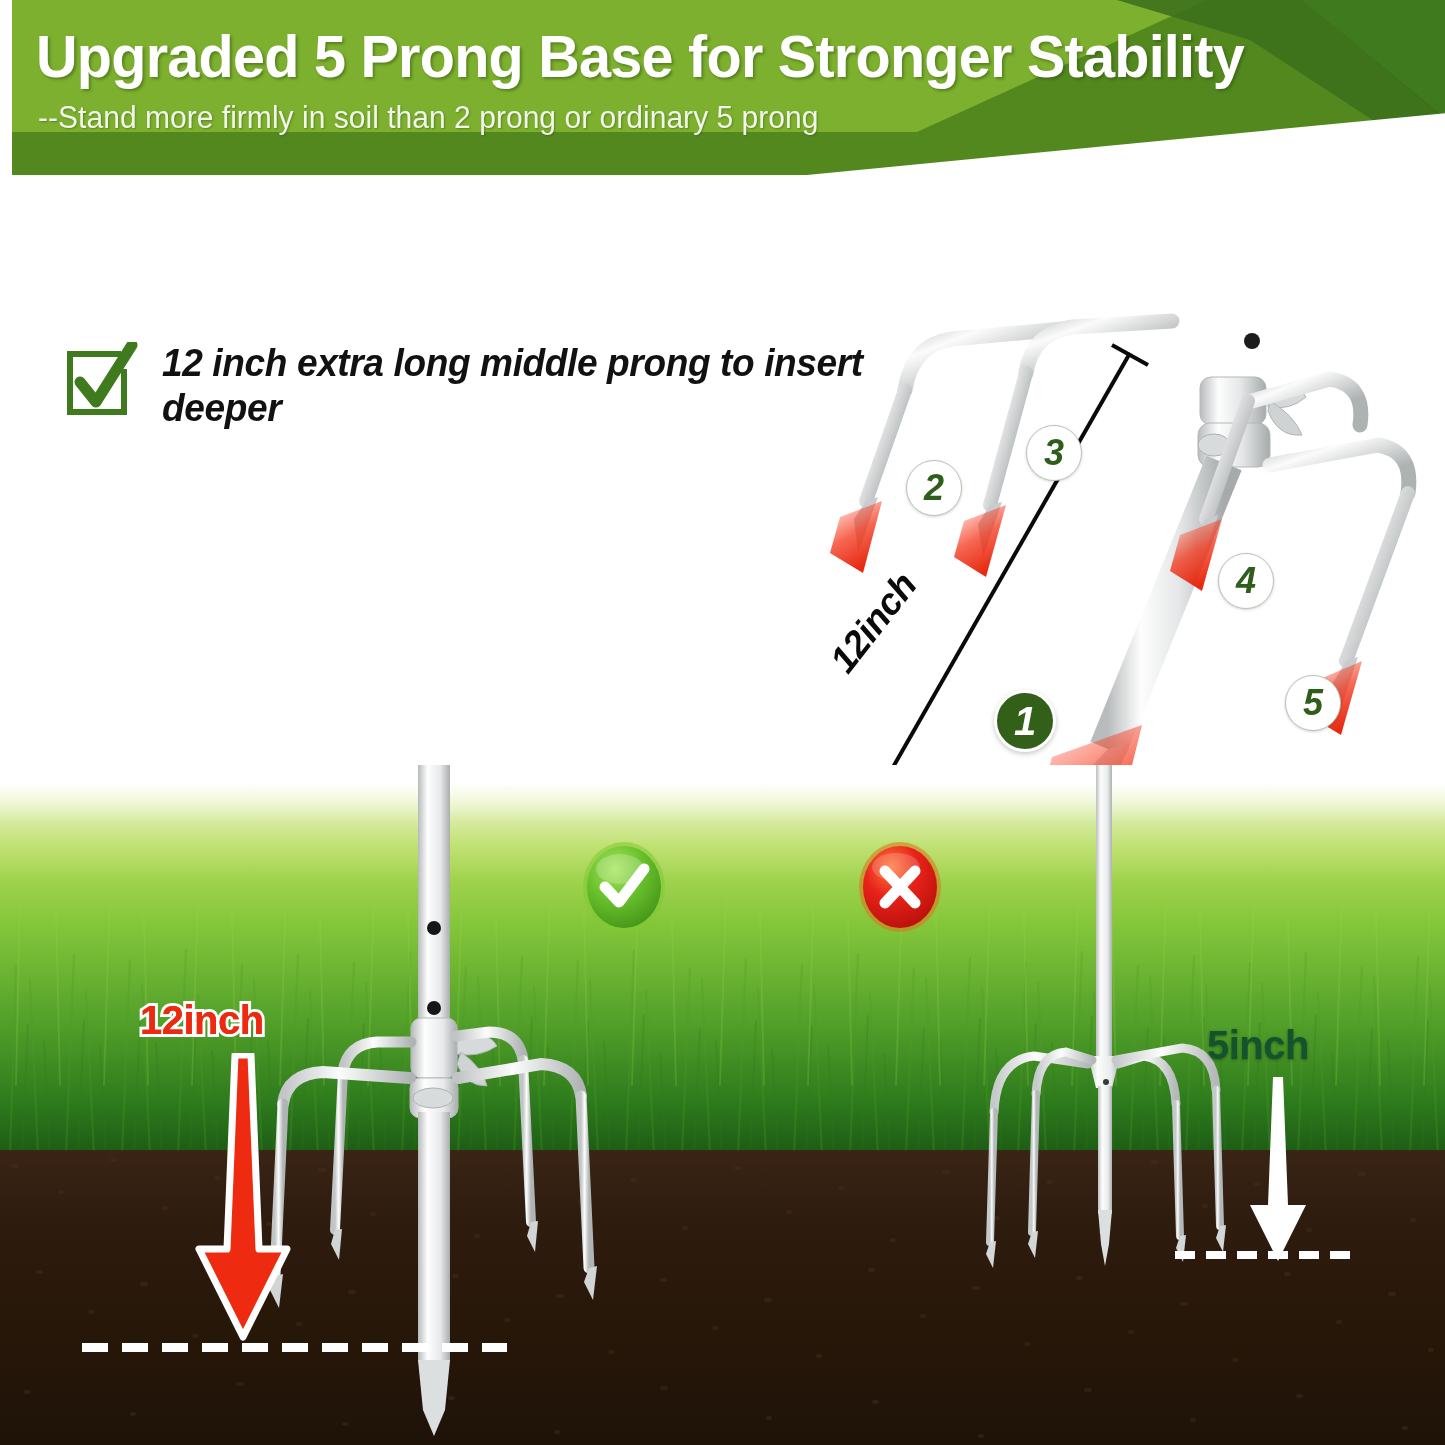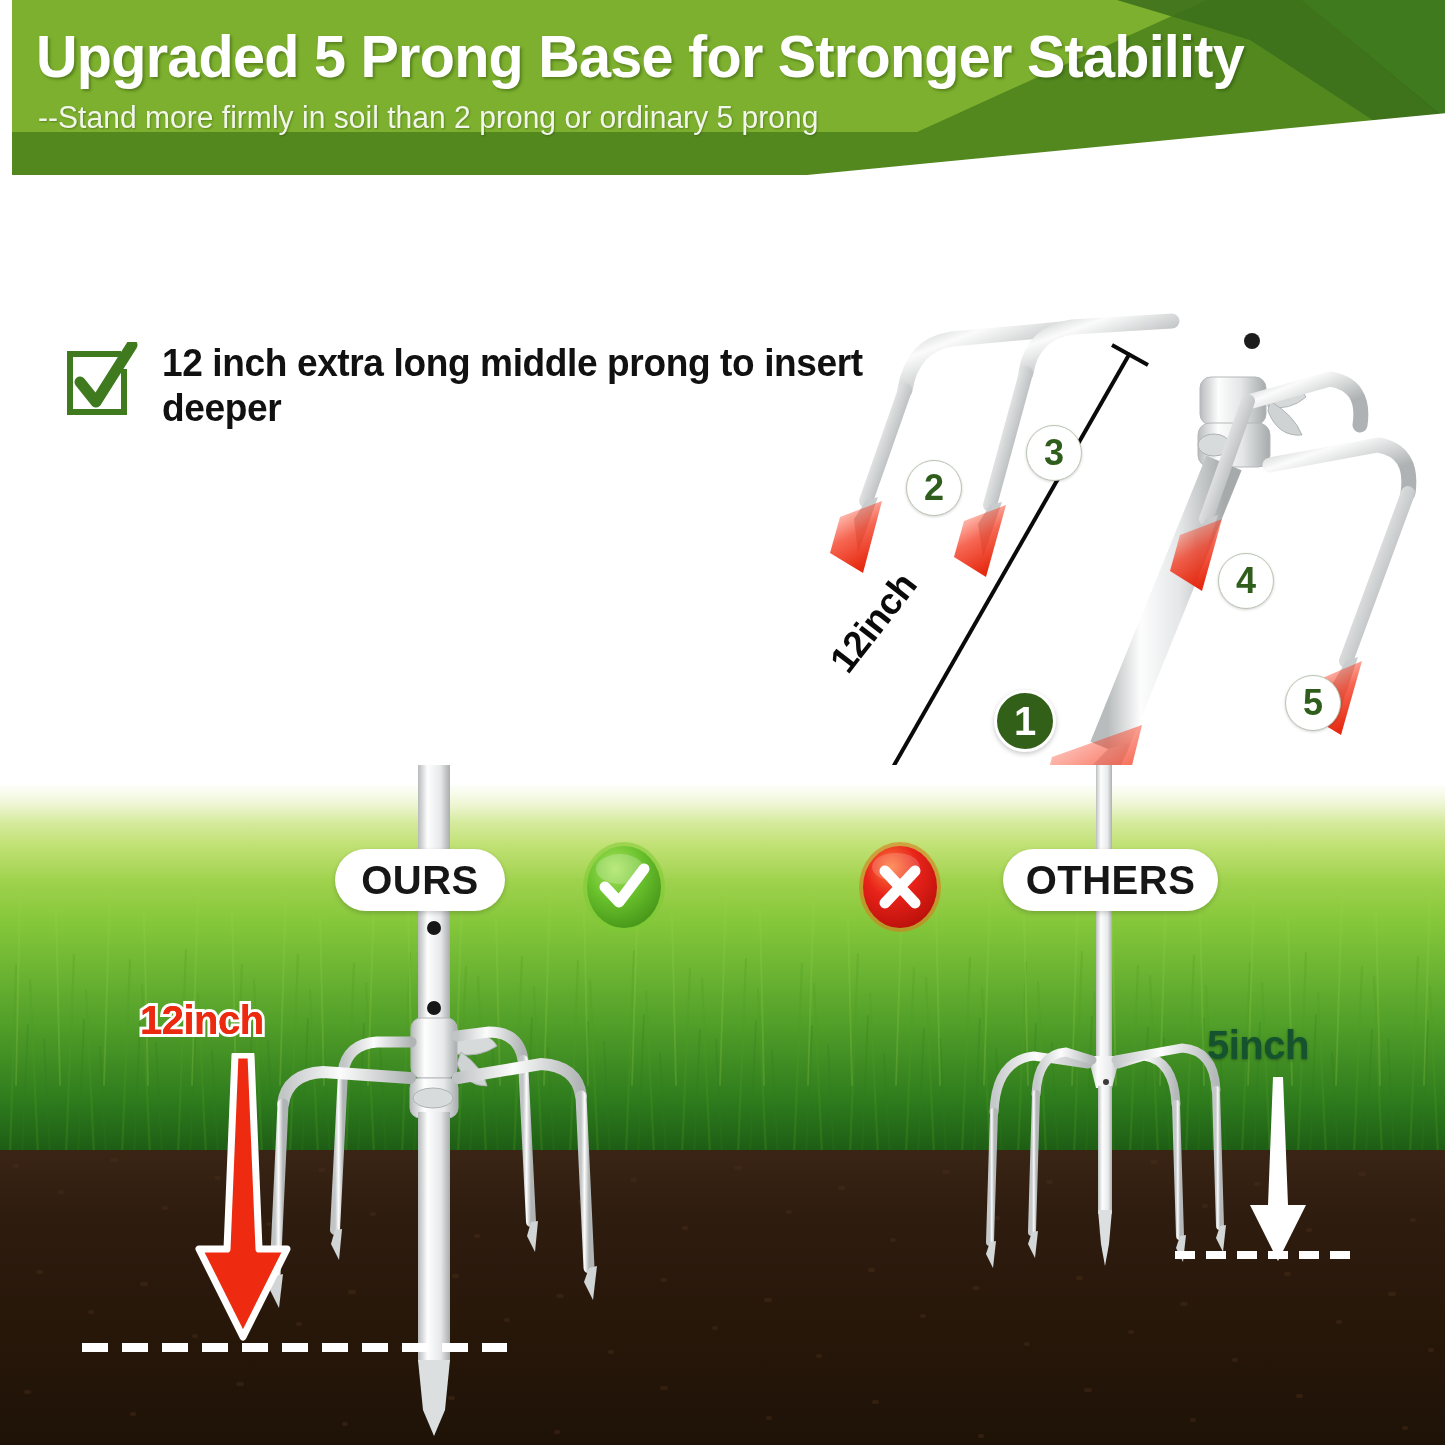--- a/index.html
+++ b/index.html
@@ -26,21 +26,21 @@
     transform:scaleX(.96); transform-origin:left center;
   }
   #banner-subtitle {
     position:absolute; left:26px; top:100px;
     font-size:31px; color:#f2f6ea; white-space:nowrap;
     text-shadow:1px 1px 2px rgba(40,70,10,.40);
     transform:scaleX(.97); transform-origin:left center;
   }
 
   
-  #feature-panel { position:absolute; left:0; top:175px; width:1445px; height:590px; background:#fff; }
+  #feature-panel { position:absolute; left:0; top:175px; width:1445px; height:590px; background:#fff;font-style:italic; }
 
   .bullet-row { position:absolute; display:flex; align-items:flex-start; gap:22px; }
   #bullet-0 { left:62px; top:165px; }
   #bullet-1 { left:62px; top:320px; }
 
   .check-box { width:78px; height:78px; flex:0 0 78px; position:relative; margin-top:2px; }
   .check-box svg { display:block; }
   .bullet-text {
     font-size:39px; font-weight:bold; color:#111; line-height:1.16;
     letter-spacing:-0.4px; max-width:740px;
@@ -556,22 +556,20 @@
       <polygon points="220 476 226 475 223 502 216 488" fill="#d4d7d8"></polygon>
 
       <path d="M256 330 Q254 290 222 288 L156 300" fill="none" stroke="url(#legG2)" stroke-width="9" stroke-linecap="round"></path>
       <path d="M256 330 L260 466" fill="none" stroke="url(#legG2)" stroke-width="8" stroke-linecap="round"></path>
       <polygon points="260 466 266 465 263 492 256 478" fill="#d4d7d8"></polygon>
 
       <rect x="138" y="326" width="14" height="128" fill="url(#poleG2)"></rect>
       <polygon points="138 450 152 450 149 484 145 506 141 484" fill="#dcdfe0"></polygon>
     </svg>
 
-    <div class="label-pill" id="pill-ours">OURS</div>
-    <div class="label-pill" id="pill-others">OTHERS</div>
 
     <svg class="verdict" id="verdict-check" viewBox="0 0 88 96">
       <defs>
         <radialGradient id="gchk" cx="0.38" cy="0.28" r="0.85">
           <stop offset="0%" stop-color="#a6e45a"></stop>
           <stop offset="45%" stop-color="#69c12c"></stop>
           <stop offset="100%" stop-color="#3e8c14"></stop>
         </radialGradient>
       </defs>
       <ellipse cx="44" cy="48" rx="41" ry="45" fill="#7ecb33" opacity="0.55"></ellipse>

